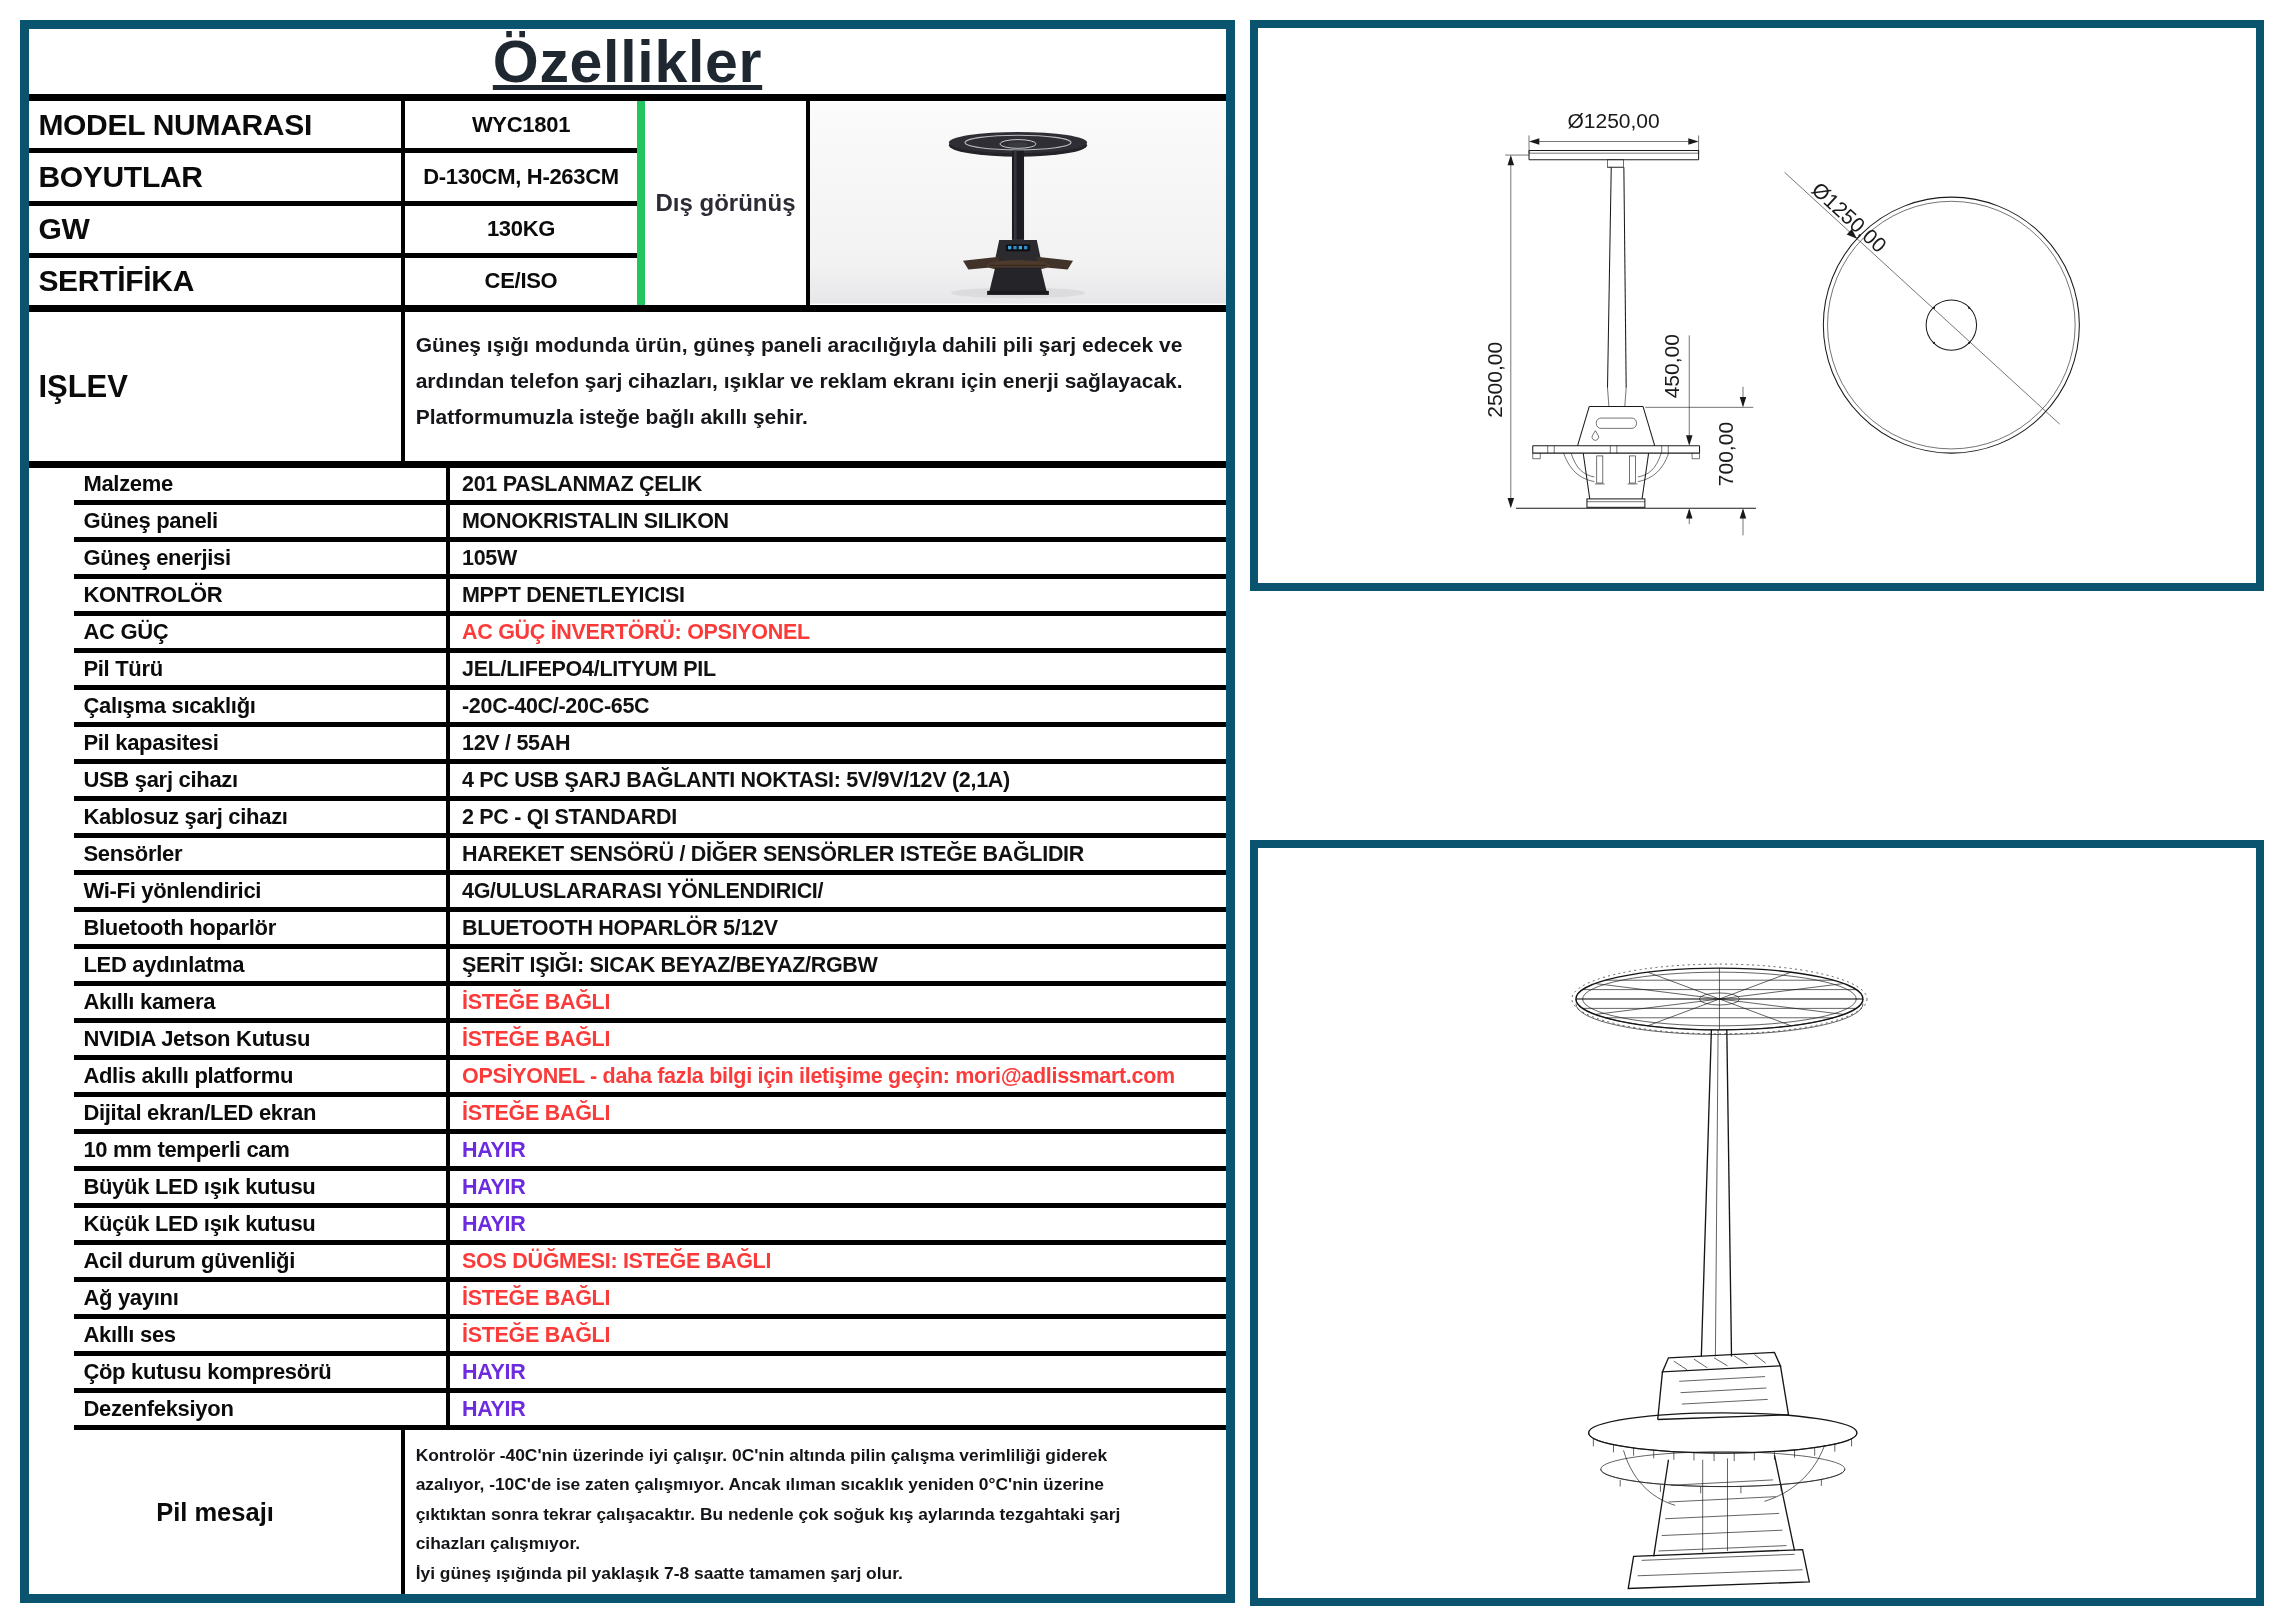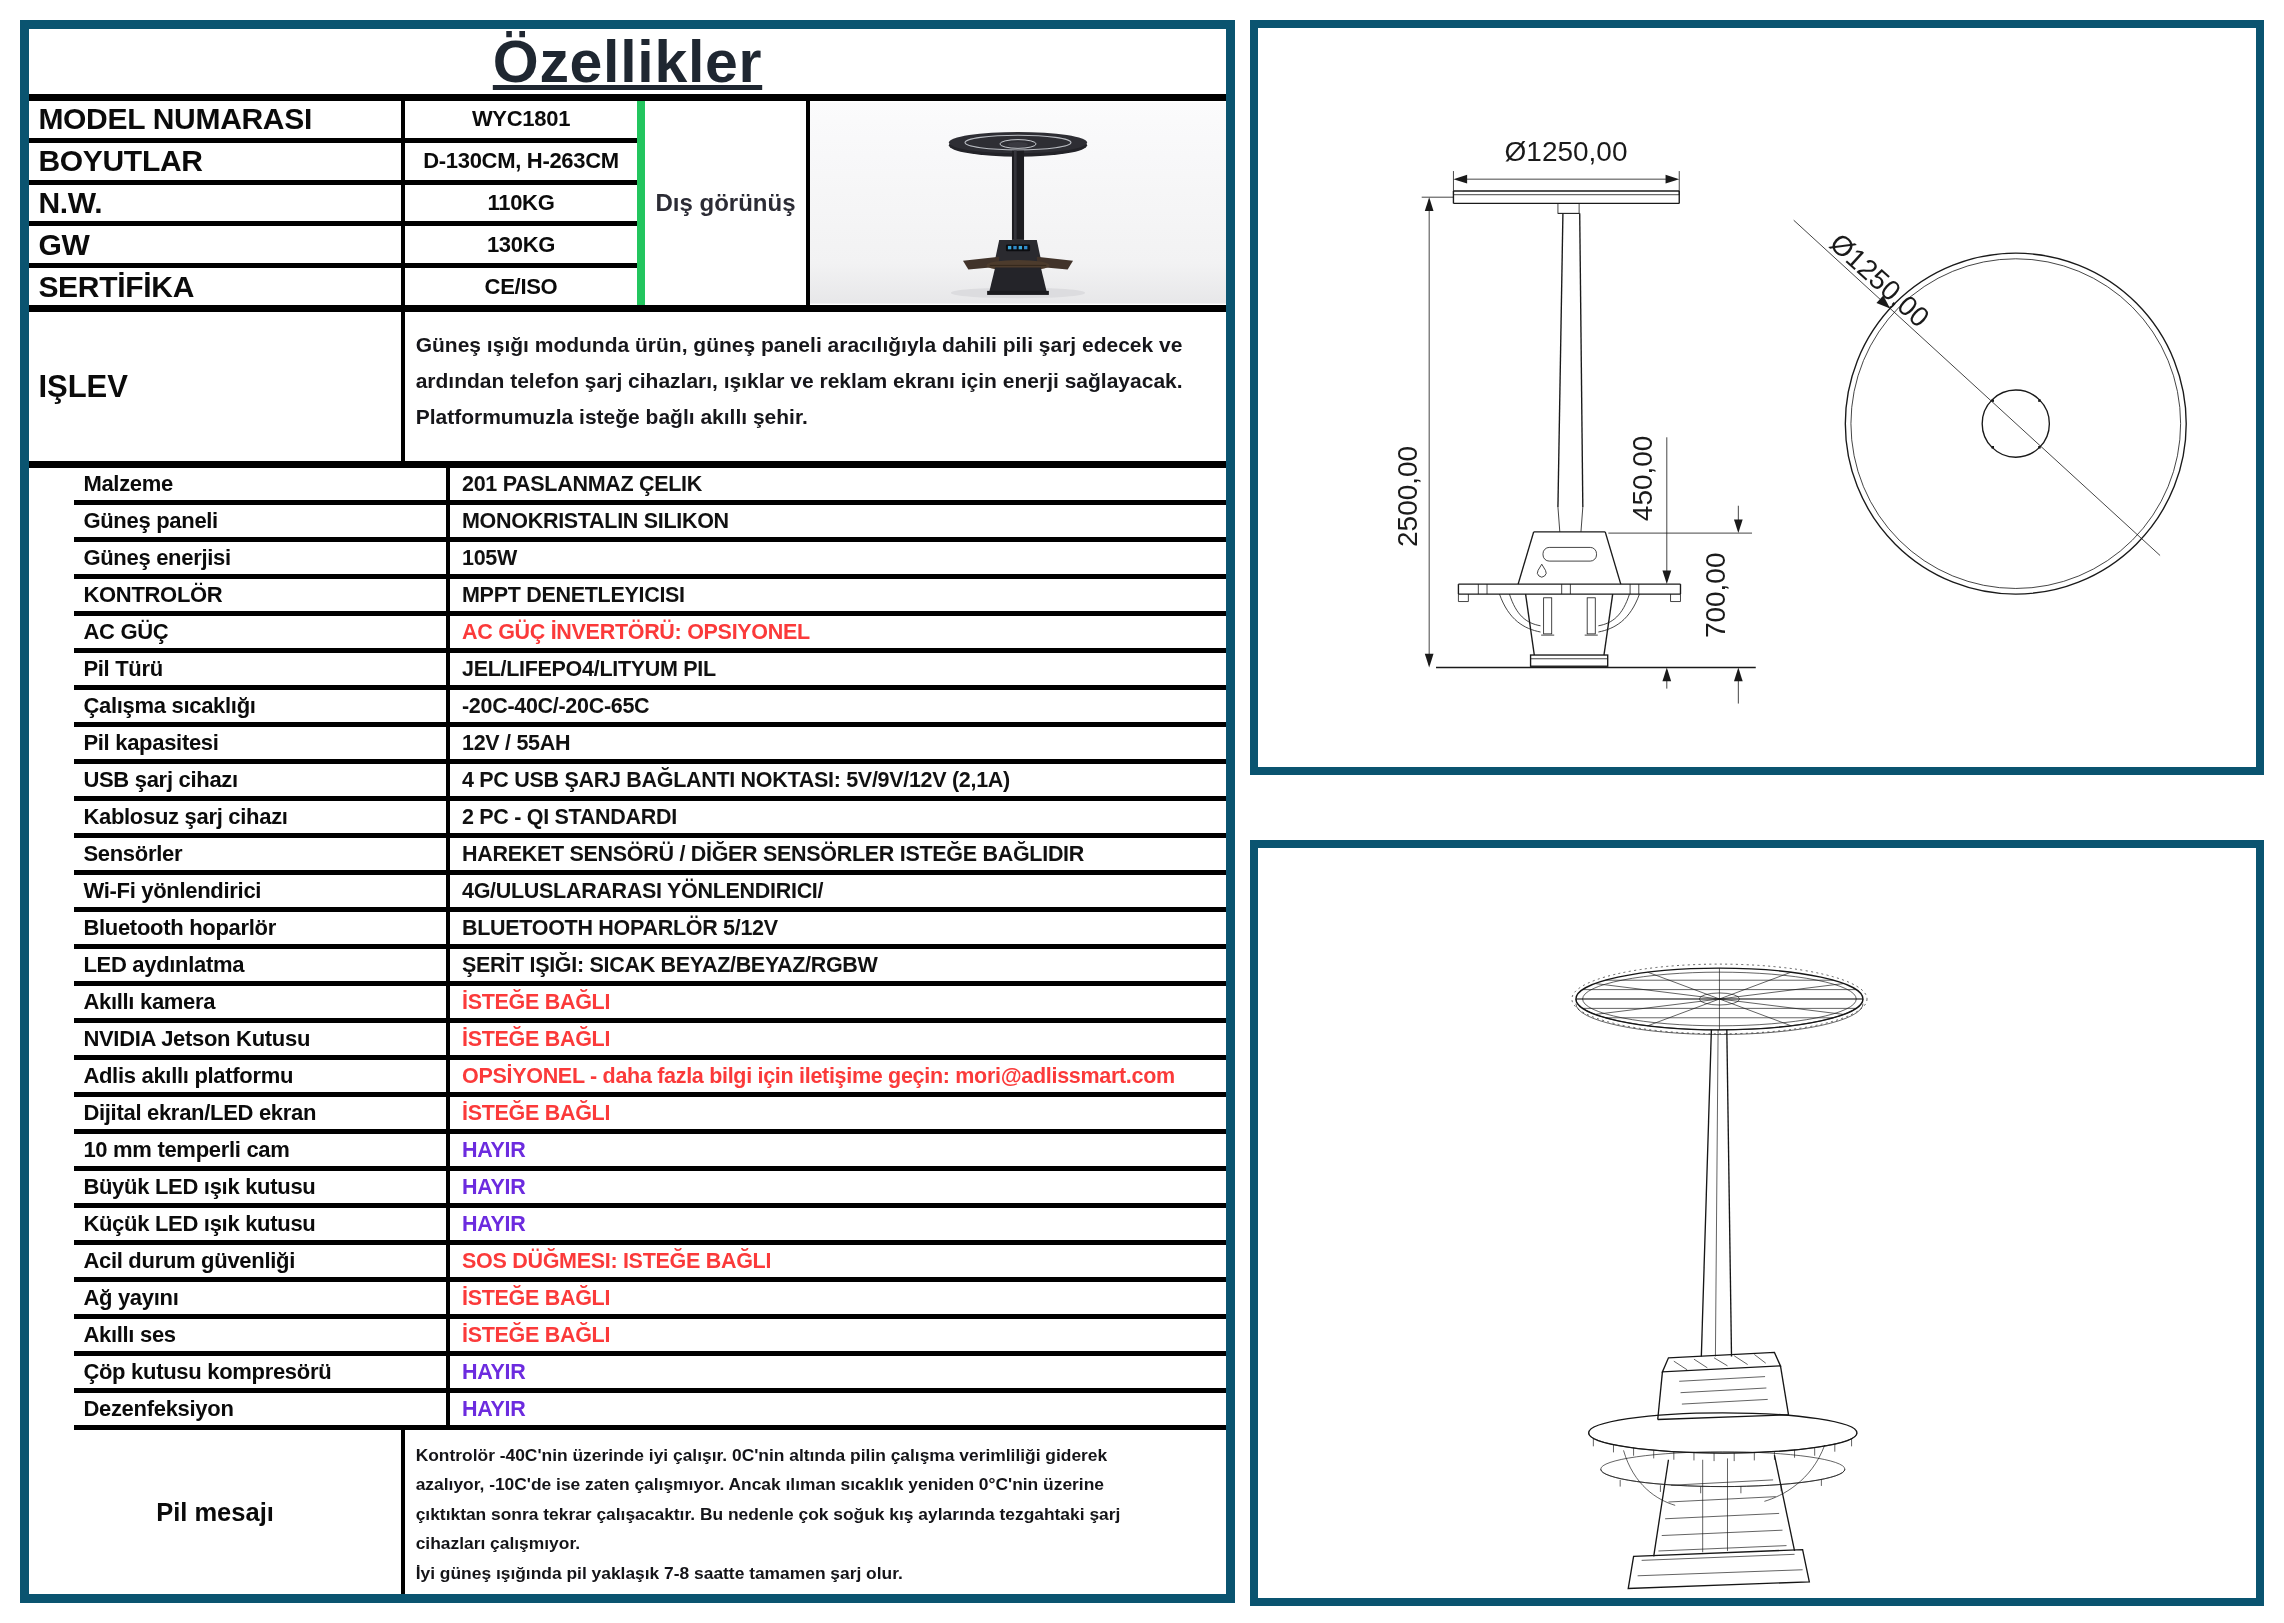--- a/index.html
+++ b/index.html
@@ -60,21 +60,21 @@
   .battery-row .blabel{
     width:376px; border-right:4px solid #000; display:flex; align-items:center; justify-content:center;
     font-size:25.5px; font-weight:bold;
   }
   .battery-row .btext{ flex:1; padding:10.7px 47px 0 10.7px; }
   .battery-row .btext p{
     margin:0; font-size:17.4px; font-weight:bold; line-height:1.7; color:#141418;
   }
   
   .panel{ position:absolute; border:8px solid var(--teal); background:#fff; }
-  .panel-top{ left:1250px; top:20px; width:1014px; height:755px; }
+  .panel-top{ left:1250px; top:20px; width:1014px; height:571px; }
   .panel-bottom{ left:1250px; top:840px; width:1014px; height:766px; }
   .panel svg{ display:block; width:100%; height:100%; }
   .cad{ stroke:#1a1a1a; fill:none; stroke-width:2.2; }
   .cad-thin{ stroke:#1a1a1a; fill:none; stroke-width:1.3; }
   .cad-fill{ fill:#1a1a1a; stroke:none; }
   .dim-text{ font-family:"Liberation Sans",sans-serif; font-size:45px; fill:#1a1a1a; font-weight:400; }
   .wf{ stroke:#161616; fill:none; stroke-width:2; }
   .wf-thin{ stroke:#161616; fill:none; stroke-width:1; }
 </style>
 </head>
@@ -88,24 +88,20 @@
   <div class="trow">
     <div class="tlabel">MODEL NUMARASI</div>
     <div class="tvalue">WYC1801</div>
   </div>
 
   <div class="trow">
     <div class="tlabel">BOYUTLAR</div>
     <div class="tvalue">D-130CM, H-263CM</div>
   </div>
 
-  <div class="trow">
-    <div class="tlabel">N.W.</div>
-    <div class="tvalue">110KG</div>
-  </div>
 
   <div class="trow">
     <div class="tlabel">GW</div>
     <div class="tvalue">130KG</div>
   </div>
 
   <div class="trow">
     <div class="tlabel">SERTİFİKA</div>
     <div class="tvalue">CE/ISO</div>
   </div>

